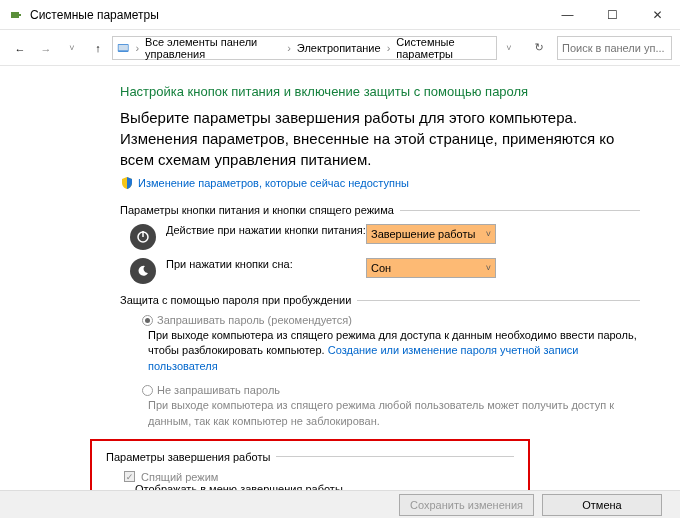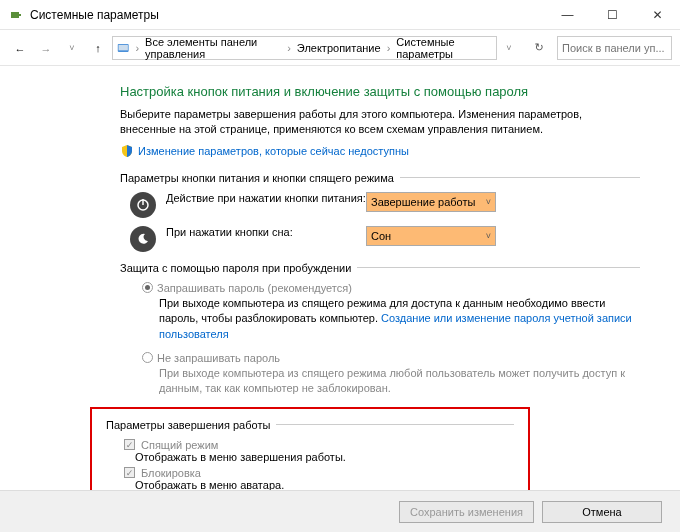--- a/index.html
+++ b/index.html
@@ -14,45 +14,45 @@
   .navbtn.active { color: #000; }
   .bc { flex: 1; display: flex; align-items: center; border: 1px solid #ccc; height: 24px; padding: 0 4px; }
   .bc .cpicon { width: 16px; height: 16px; margin-right: 4px; }
   .bc-item { padding: 0 4px; }
   .bc-sep { color: #888; padding: 0 2px; }
   .refresh { width: 24px; height: 24px; display: flex; align-items: center; justify-content: center; margin-left: 4px; color: #555; }
   .search { width: 115px; height: 24px; border: 1px solid #ccc; margin-left: 6px; display: flex; align-items: center; }
   .search input { border: none; outline: none; width: 100%; font-size: 11px; padding: 0 4px; color: #888; }
   .main { padding: 18px 40px 0 120px; height: 424px; overflow-y: auto; }
   h1 { color: #15803d; font-size: 13px; font-weight: 400; margin-bottom: 8px; }
-  .intro { font-size: 11px; line-height: 1.4; margin-bottom: 6px; }
+  .intro { font-size: 15px; line-height: 1.4; margin-bottom: 6px; }
   .linkrow { display: flex; align-items: center; gap: 4px; margin-bottom: 14px; }
   .shield { width: 14px; height: 14px; }
   .link { color: #0066cc; cursor: pointer; }
   .section-head { font-size: 11px; margin-bottom: 8px; display: flex; align-items: center; gap: 6px; white-space: nowrap; }
   .section-head::after { content: ""; flex: 1; height: 1px; background: #ccc; }
   .row { display: flex; margin-bottom: 8px; margin-left: 10px; }
   .roundicon { width: 26px; height: 26px; border-radius: 50%; background: #444; display: flex; align-items: center; justify-content: center; margin-right: 10px; flex-shrink: 0; }
   .roundicon svg { width: 14px; height: 14px; }
   .row .label { width: 200px; }
   .select { width: 130px; height: 20px; border: 1px solid #aaa; display: flex; align-items: center; justify-content: space-between; padding: 0 4px; font-size: 11px; background: #fdba74; }
   .select .chev { font-size: 9px; color: #555; }
   .radio-block { margin-left: 22px; margin-bottom: 10px; }
   .radio-row { display: flex; align-items: center; gap: 4px; margin-bottom: 2px; }
   .radio { width: 11px; height: 11px; border: 1px solid #999; border-radius: 50%; display: flex; align-items: center; justify-content: center; flex-shrink: 0; }
   .radio.checked::after { content: ""; width: 5px; height: 5px; border-radius: 50%; background: #666; }
   .radio-label { color: #888; }
-  .sub { margin-left: 17px; font-size: 11px; line-height: 1.4; color: #000; margin-bottom: 2px; }
+  .sub { margin-left: 6px; font-size: 11px; line-height: 1.4; color: #000; margin-bottom: 2px; }
   .sub.gray { color: #888; }
   .redbox { border: 2px solid #d00; padding: 10px 14px 14px 14px; margin-left: -30px; margin-right: 110px; margin-top: 6px; }
   .cb-row { display: flex; align-items: center; gap: 6px; margin-left: 18px; margin-top: 4px; }
   .cb { width: 11px; height: 11px; border: 1px solid #999; background: #eee; display: flex; align-items: center; justify-content: center; font-size: 9px; color: #888; flex-shrink: 0; }
   .cb-label { color: #888; }
   .cb-sub { margin-left: 29px; font-size: 11px; color: #000; margin-bottom: 4px; }
-  .footer { height: 42px; border-top: 1px solid #ddd; background: #f0f0f0; display: flex; align-items: center; justify-content: flex-end; padding: 0 18px; gap: 8px; }
+  .footer { height: 28px; border-top: 1px solid #ddd; background: #f0f0f0; display: flex; align-items: center; justify-content: flex-end; padding: 0 18px; gap: 8px; }
   .btn { min-width: 120px; height: 22px; border: 1px solid #aaa; background: #e9e9e9; display: flex; align-items: center; justify-content: center; font-size: 11px; padding: 0 10px; }
   .btn.disabled { color: #999; }
 </style>
 </head>
 <body>
 
 <div class="titlebar">
   <svg class="icon" viewBox="0 0 16 16">
       <rect x="3" y="5" width="8" height="6" fill="#5a8f3a"></rect>
       <rect x="11" y="7" width="2" height="2" fill="#5a8f3a"></rect>

